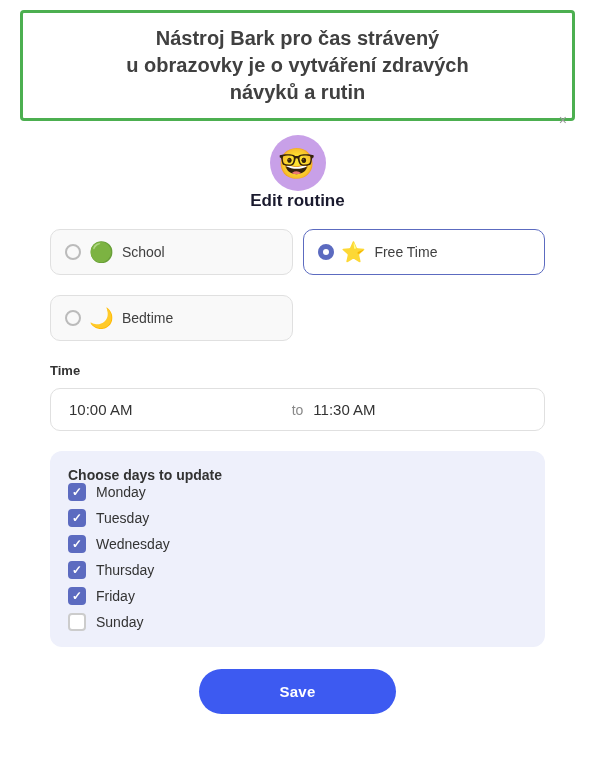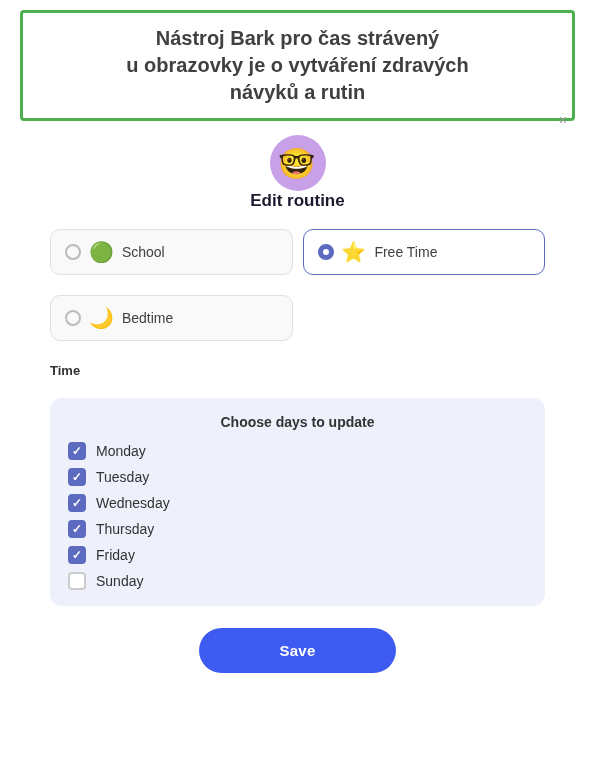--- a/index.html
+++ b/index.html
@@ -153,22 +153,20 @@
     .days-section {
       margin-top: 20px;
       background: #eef0fb;
       border-radius: 12px;
       padding: 16px 18px;
     }
     .days-title {
       font-size: 14px;
       font-weight: 700;
       color: #333;
-      margin-bottom: 12px;
-      text-align: center;
     }
     .day-row {
       display: flex;
       align-items: center;
       gap: 10px;
       margin-bottom: 8px;
     }
     .day-row:last-child { margin-bottom: 0; }
 
     .checkbox {
@@ -251,20 +249,25 @@
 
     <div class="rule-option bedtime-row">
       <div class="radio-dot"></div>
       <span class="rule-icon">🌙</span>
       <span class="rule-label">Bedtime</span>
     </div>
   </div>
 
   <div class="time-section">
     <div class="section-label">Time</div>
+    <div class="time-box">
+      <span class="time-value">10:00 AM</span>
+      <span class="time-separator">to</span>
+      <span class="time-value">11:30 AM</span>
+    </div>
   </div>
 
   <div class="days-section">
     <div class="days-title">Choose days to update</div>
     <div id="days-list">
         <div class="day-row">
           <div class="checkbox">
             <span class="checkbox-check">✓</span>
           </div>
           <span class="day-label">Monday</span>

